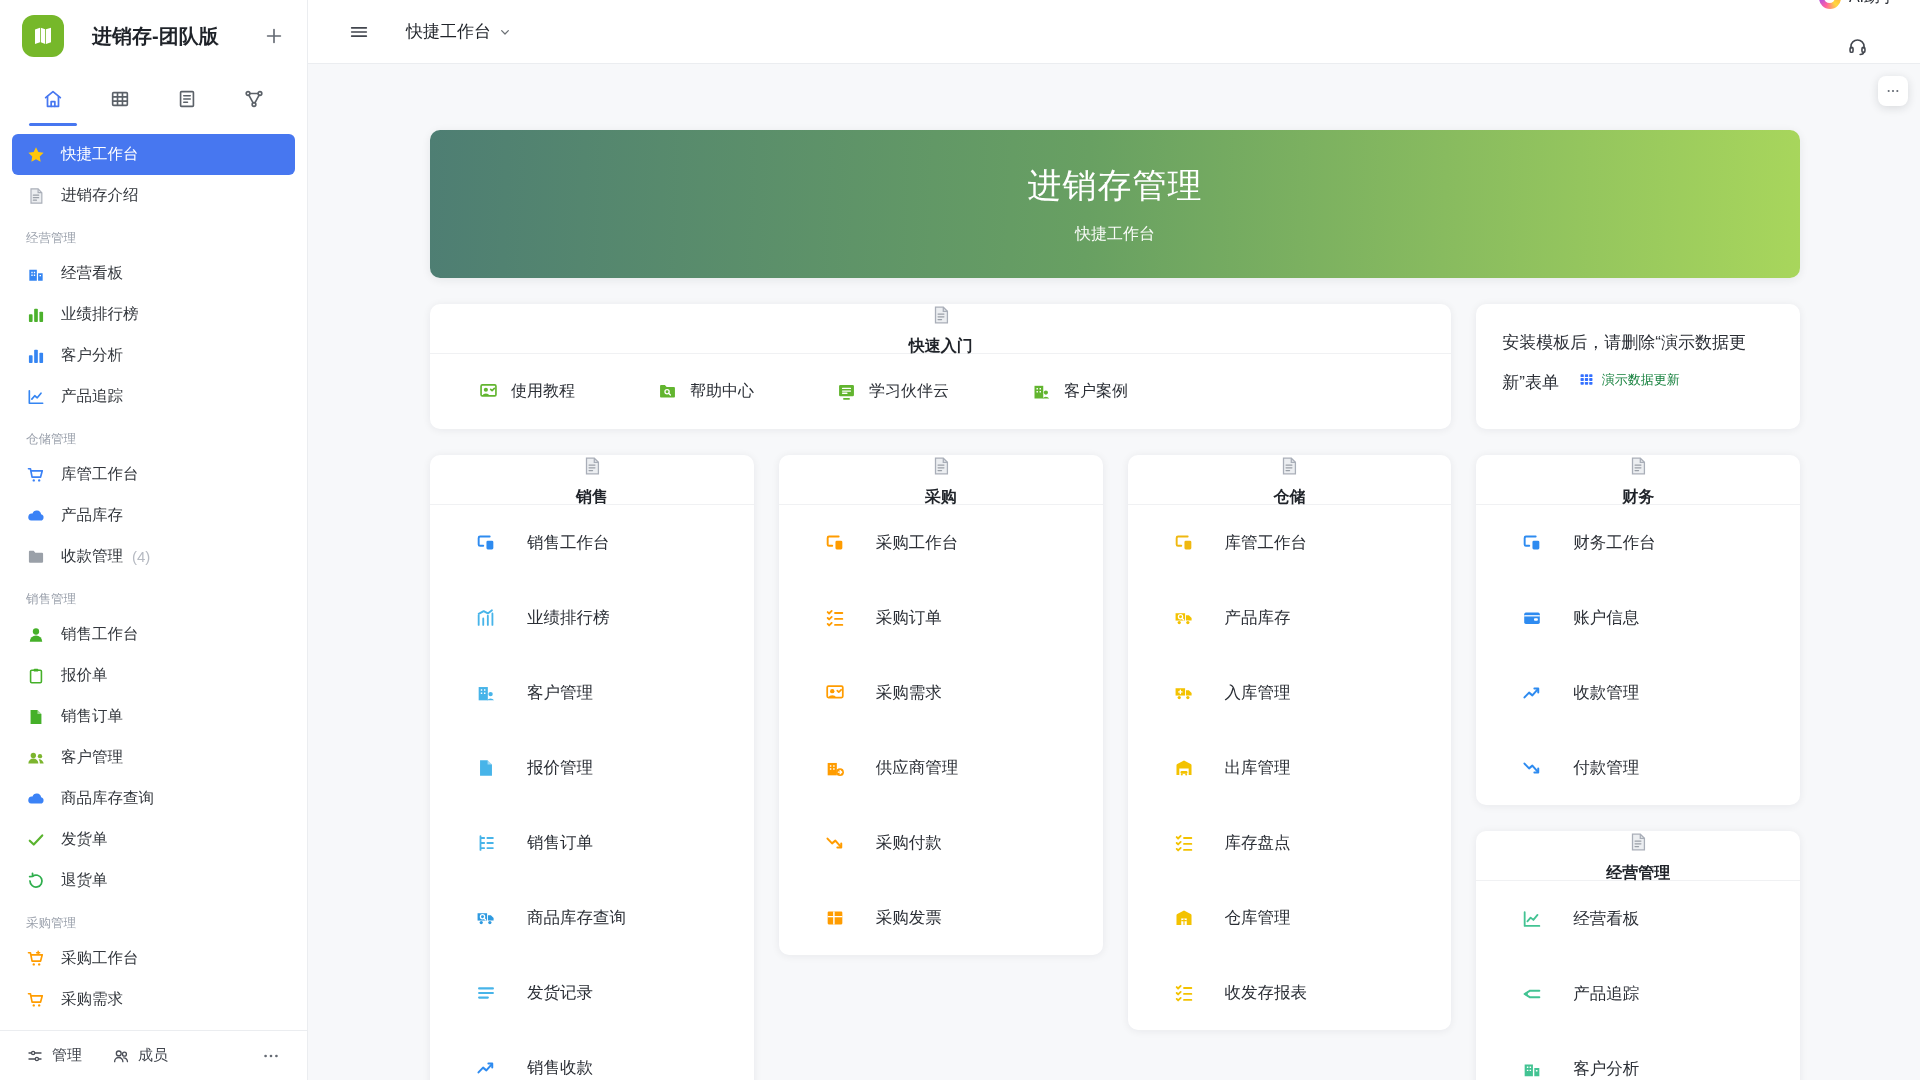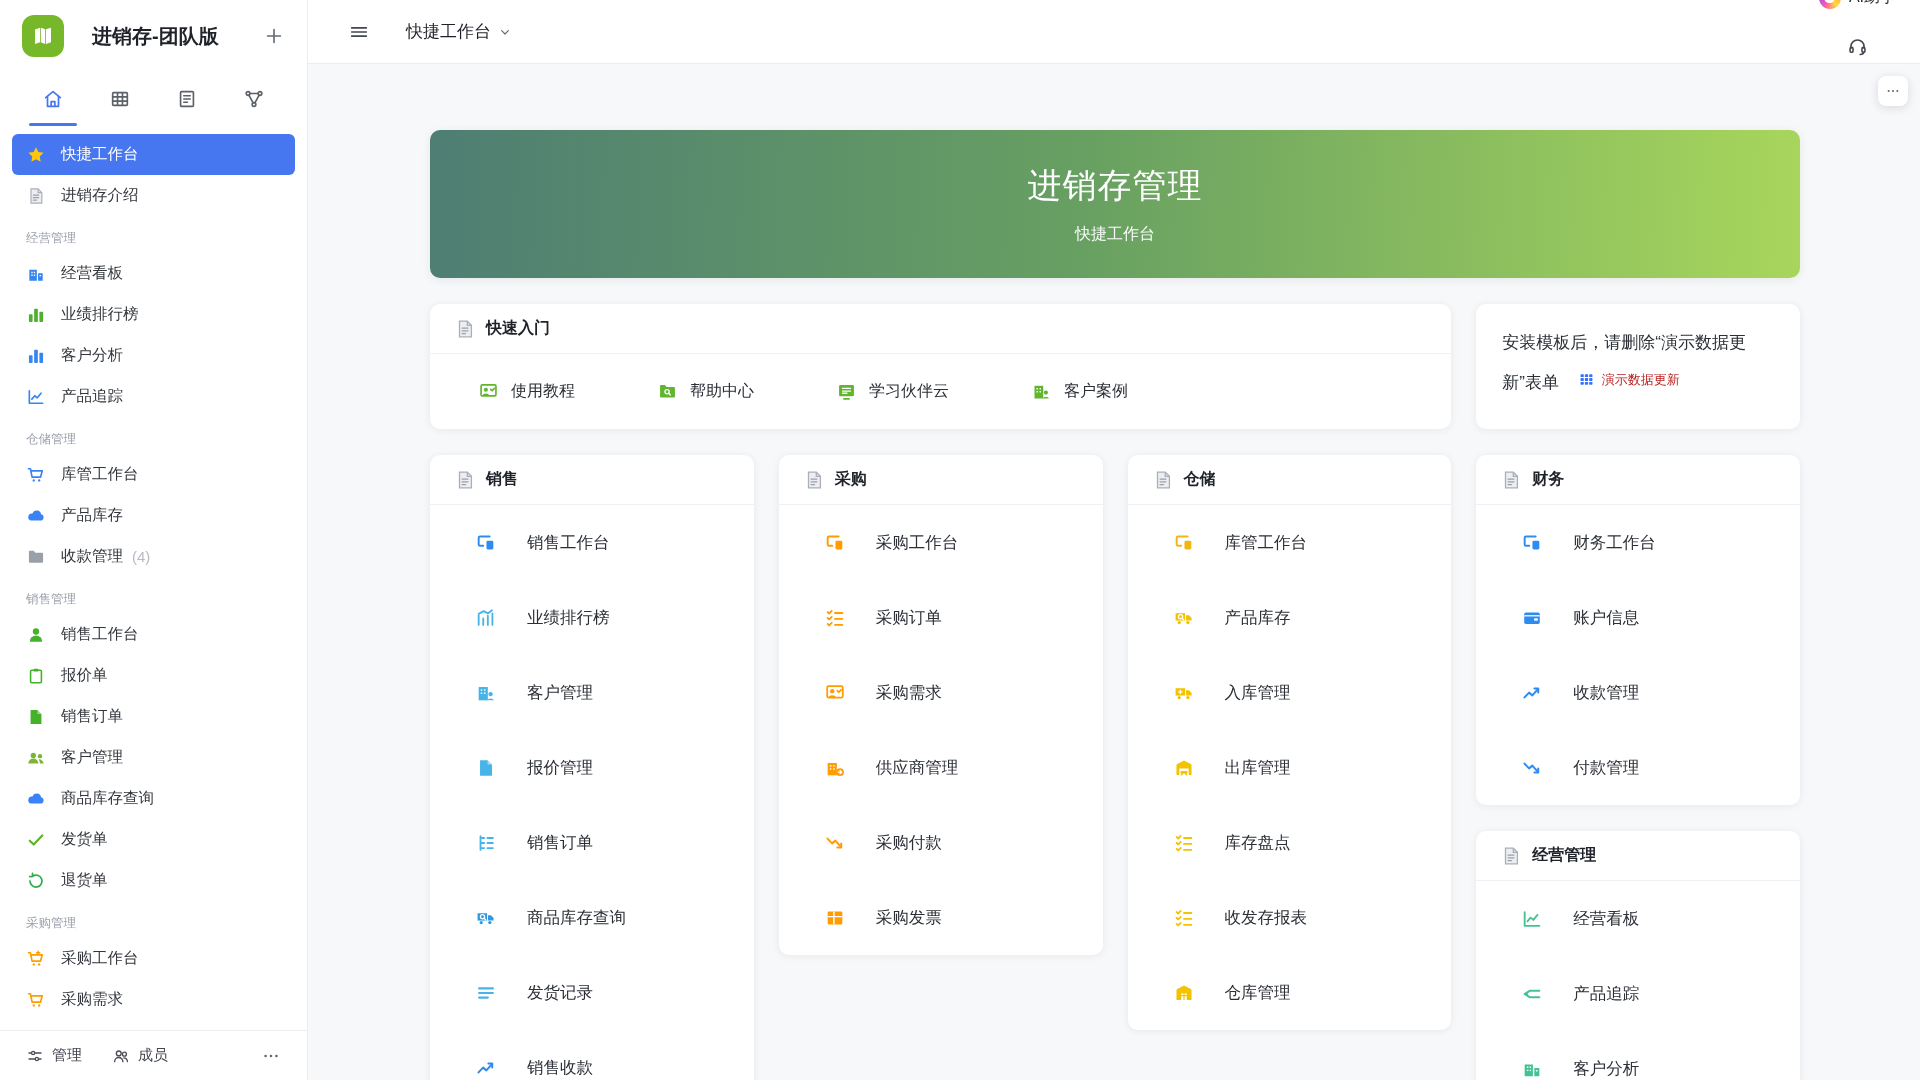--- a/index.html
+++ b/index.html
@@ -58,32 +58,32 @@
   .more-btn { position:absolute; top:12px; right:12px; width:30px; height:30px; border-radius:8px; background:#fff; box-shadow:0 2px 10px rgba(31,35,41,.14); display:flex; align-items:center; justify-content:center; cursor:pointer; z-index:5; }
   .more-btn .icon { width:16px; height:16px; color:#646a73; }
 
   .grid { display:grid; grid-template-columns:repeat(4,1fr); gap:26px 25px; width:1370px; margin:66px 0 0 122px; align-items:start; }
 
   .banner { grid-column:1/-1; height:148px; border-radius:10px; background:linear-gradient(92deg,#4e7e73 0%,#68a062 48%,#a8d65c 100%); display:flex; flex-direction:column; align-items:center; justify-content:center; gap:15px; box-shadow:0 2px 10px rgba(31,35,41,.08); }
   .banner-title { font-size:34px; color:#fff; letter-spacing:1px; }
   .banner-subtitle { font-size:16px; color:rgba(255,255,255,.96); }
 
   .card { background:#fff; border-radius:10px; box-shadow:0 1px 8px rgba(31,35,41,.07); }
-  .card-header { height:50px; display:flex; align-items:center; gap:10px; padding:0 24px; border-bottom:1px solid #f0f1f3; }
+  .card-header { height:50px; display:flex; align-items:center; gap:10px; padding:0 24px; border-bottom:1px solid #f0f1f3;flex-direction:column; }
   .card-header .icon { width:22px; height:22px; }
   .card-title { font-size:16px; font-weight:600; color:#1f2329; }
 
   .quickstart { grid-column:1/4; height:125px; }
   .quick-links { height:75px; display:flex; align-items:center; padding-left:48px; gap:82px; }
   .quick-link { display:flex; align-items:center; gap:12px; font-size:16px; color:#2b2f36; cursor:pointer; }
   .quick-link .icon { width:21px; height:21px; }
 
   .notice { grid-column:4/5; height:125px; padding:20px 26px 13px 26px; }
   .notice-text { font-size:17px; line-height:37px; color:#2b2f36; }
-  .notice-link { display:inline-flex; align-items:center; gap:7px; margin-left:14px; font-size:13px; color:#b91c1c; cursor:pointer; white-space:nowrap; }
+  .notice-link { display:inline-flex; align-items:center; gap:7px; margin-left:14px; font-size:13px; color:#15803d; cursor:pointer; white-space:nowrap; }
   .notice-link .icon { width:17px; height:17px; color:#3370ff; }
 
   .card-list .card-item { height:75px; display:flex; align-items:center; gap:30px; padding-left:45px; cursor:pointer; }
   .card-item .icon { width:22px; height:22px; }
   .card-item .label { font-size:16.5px; color:#2b2f36; }
   .stack { display:flex; flex-direction:column; gap:26px; }
 </style>
 </head>
 <body>
 
@@ -776,36 +776,36 @@
                 <span class="icon" style="color: rgb(243, 194, 0);">
                   <svg viewBox="0 0 24 24" fill="none" stroke="currentColor" stroke-width="2" stroke-linecap="round" stroke-linejoin="round">
                     <path d="M4 5.5l1.6 1.6 2.8-2.8M4 12l1.6 1.6 2.8-2.8M4 18.5l1.6 1.6 2.8-2.8"></path>
                     <path d="M12 6.5h8M12 13h8M12 19.5h8"></path>
                   </svg>
                 </span>
                 <span class="label">库存盘点</span>
               </div>
               <div class="card-item">
                 <span class="icon" style="color: rgb(243, 194, 0);">
+                  <svg viewBox="0 0 24 24" fill="currentColor">
+                    <path d="M3.8 19.6V9c0-.6.3-1.1.85-1.36L12 3.8l7.35 3.84c.55.26.85.76.85 1.36v10.6z"></path>
+                    <rect x="9" y="12.5" width="6" height="7.1" fill="#fff"></rect>
+                    <path d="M9 14.9h6M12 12.5v7.1" stroke="currentColor" stroke-width="1.2"></path>
+                  </svg>
+                </span>
+                <span class="label">仓库管理</span>
+              </div>
+              <div class="card-item">
+                <span class="icon" style="color: rgb(243, 194, 0);">
                   <svg viewBox="0 0 24 24" fill="none" stroke="currentColor" stroke-width="2" stroke-linecap="round" stroke-linejoin="round">
                     <path d="M4 5.5l1.6 1.6 2.8-2.8M4 12l1.6 1.6 2.8-2.8M4 18.5l1.6 1.6 2.8-2.8"></path>
                     <path d="M12 6.5h8M12 13h8M12 19.5h8"></path>
                   </svg>
                 </span>
                 <span class="label">收发存报表</span>
-              </div>
-              <div class="card-item">
-                <span class="icon" style="color: rgb(243, 194, 0);">
-                  <svg viewBox="0 0 24 24" fill="currentColor">
-                    <path d="M3.8 19.6V9c0-.6.3-1.1.85-1.36L12 3.8l7.35 3.84c.55.26.85.76.85 1.36v10.6z"></path>
-                    <rect x="9" y="12.5" width="6" height="7.1" fill="#fff"></rect>
-                    <path d="M9 14.9h6M12 12.5v7.1" stroke="currentColor" stroke-width="1.2"></path>
-                  </svg>
-                </span>
-                <span class="label">仓库管理</span>
               </div>
             </div>
         </section>
 
         <div class="stack">
           <section class="card">
             <div class="card-header">
               <span class="icon">
                   <svg viewBox="0 0 24 24">
                     <path d="M6 3.5h8.5L19 8v12.5H6z" fill="#eceef1" stroke="#a9aeb8" stroke-width="1.4"></path>

